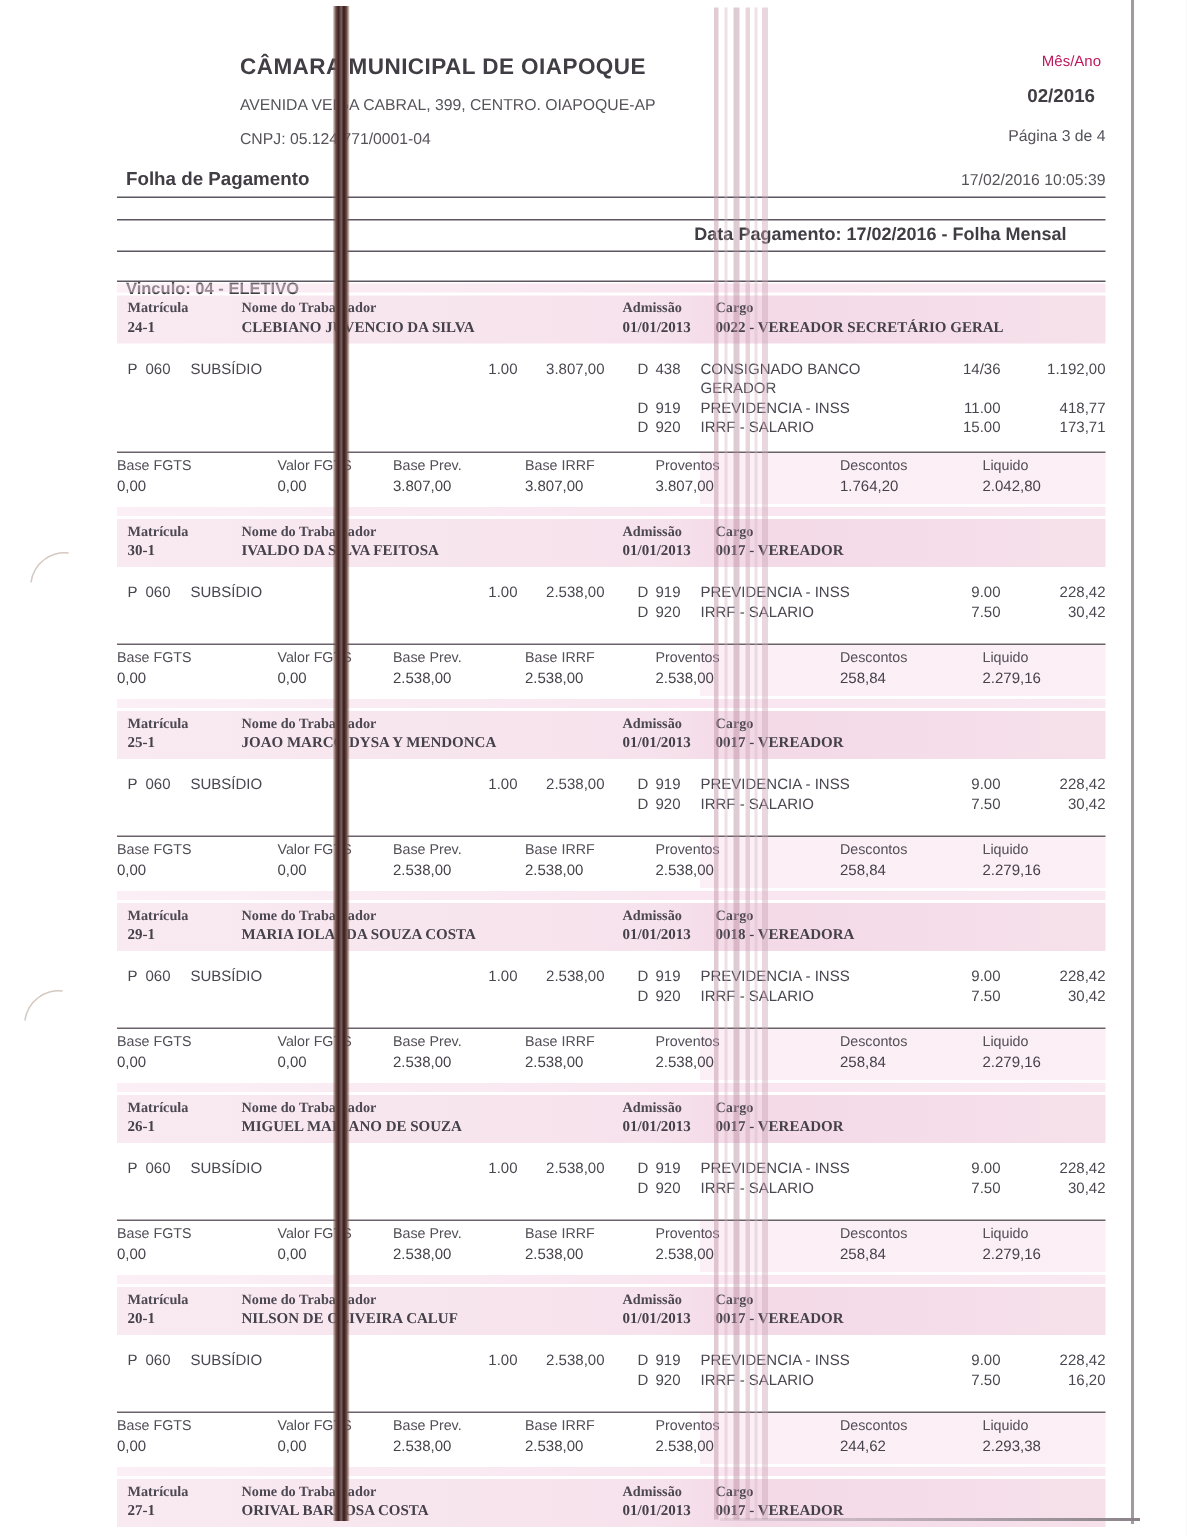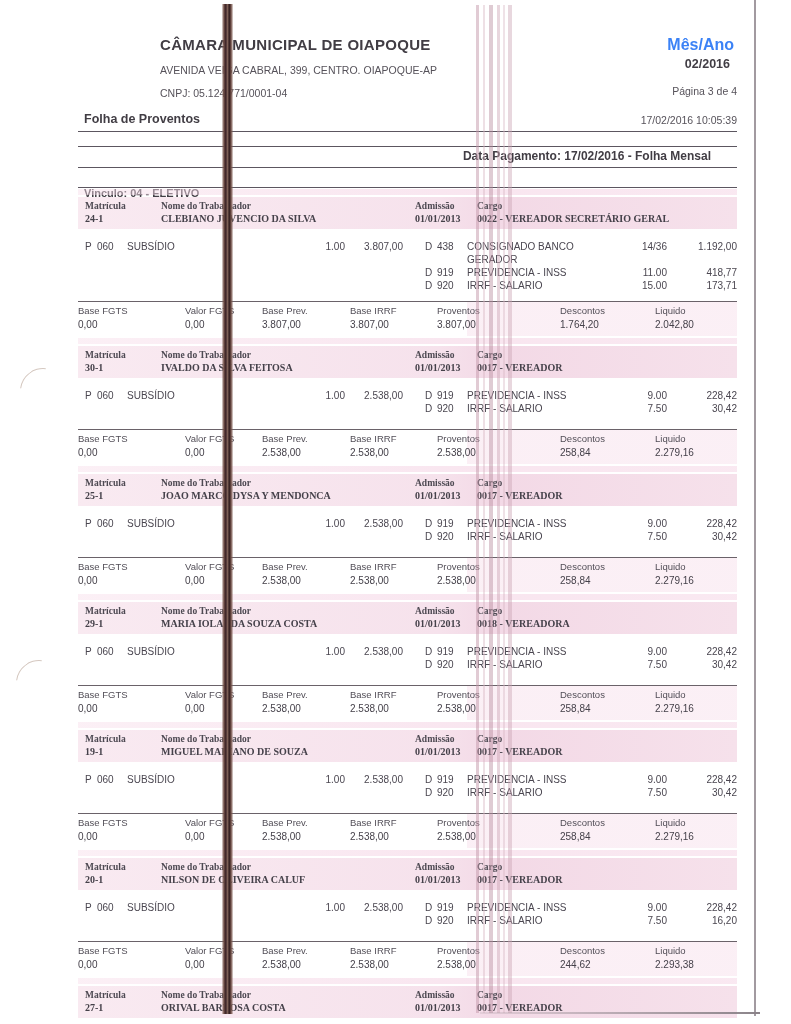--- a/index.html
+++ b/index.html
@@ -5,21 +5,21 @@
   * { margin:0; padding:0; box-sizing:border-box; }
   body { background:#e8e8e8; font-family:"Liberation Sans", sans-serif; }
   .page { position:relative; width:791px; height:1024px; background:#ffffff; overflow:hidden;
           color:#4a4650; }
   .content { position:absolute; left:78px; top:0; width:659px; }
 
   
   .org-name   { position:absolute; left:82px;  top:36px;  font-size:15px; font-weight:bold; color:#413d44; letter-spacing:.3px; }
   .org-address{ position:absolute; left:82px;  top:64px;  font-size:10.5px; color:#56525a; }
   .org-cnpj   { position:absolute; left:82px;  top:87px;  font-size:10.5px; color:#56525a; }
-  .mes-ano-label { position:absolute; right:3px; top:36px; font-size:16px; font-weight:bold; color:#3b82f6; }
+  .mes-ano-label { position:absolute; right:3px; top:36px; font-size:10px; font-weight:normal; color:#be185d; }
   .mes-ano-value { position:absolute; right:7px; top:57px; font-size:12.5px; font-weight:bold; color:#413d44; }
   .page-info  { position:absolute; right:0;   top:85px;  font-size:10.5px; color:#56525a; }
   .report-title { position:absolute; left:6px; top:112px; font-size:12.5px; font-weight:bold; color:#413d44; }
   .generated-at { position:absolute; right:0;  top:114px; font-size:10.5px; color:#56525a; }
   .rule { position:absolute; left:0; width:659px; border-top:1.5px solid #5c5660; }
   .rule1 { top:131px; } .rule2 { top:146px; } .rule3 { top:167px; } .rule4 { top:187px; }
   .payment-info { position:absolute; right:26px; top:149px; font-size:12px; font-weight:bold; color:#413d44;margin-left:45px; }
   .vinculo { position:absolute; left:6px; top:171px; font-size:11px; font-weight:bold; color:#413d44;margin-top:16px; }
 
   
@@ -72,21 +72,21 @@
 
 <div class="page">
 
   <div class="content">
     <div class="org-name">CÂMARA MUNICIPAL DE OIAPOQUE</div>
     <div class="org-address">AVENIDA VEIGA CABRAL, 399,  CENTRO. OIAPOQUE-AP</div>
     <div class="org-cnpj">CNPJ: 05.124.771/0001-04</div>
     <div class="mes-ano-label">Mês/Ano</div>
     <div class="mes-ano-value">02/2016</div>
     <div class="page-info">Página 3 de 4</div>
-    <div class="report-title">Folha de Proventos</div>
+    <div class="report-title">Folha de Pagamento</div>
     <div class="generated-at">17/02/2016 10:05:39</div>
 
     <div class="rule rule1"></div>
     <div class="rule rule2"></div>
     <div class="payment-info">Data Pagamento: 17/02/2016 - Folha Mensal</div>
     <div class="rule rule3"></div>
     <div class="vinculo">Vinculo: 04 - ELETIVO</div>
     <div class="rule rule4"></div>
 
     <div class="records">
@@ -397,21 +397,21 @@
   <div class="record">
     <div class="pre-stripe"></div>
     <div class="band">
       <div class="band-row labels">
         <span>Matrícula</span>
         <span>Nome do Trabalhador</span>
         <span>Admissão</span>
         <span>Cargo</span>
       </div>
       <div class="band-row vals">
-        <span>19-1</span>
+        <span>26-1</span>
         <span>MIGUEL MARIANO DE SOUZA</span>
         <span>01/01/2013</span>
         <span>0017 - VEREADOR</span>
       </div>
     </div>
     <div class="pay">
       <div class="earn-line">
         <span>P</span>
         <span>060</span>
         <span>SUBSÍDIO</span>

